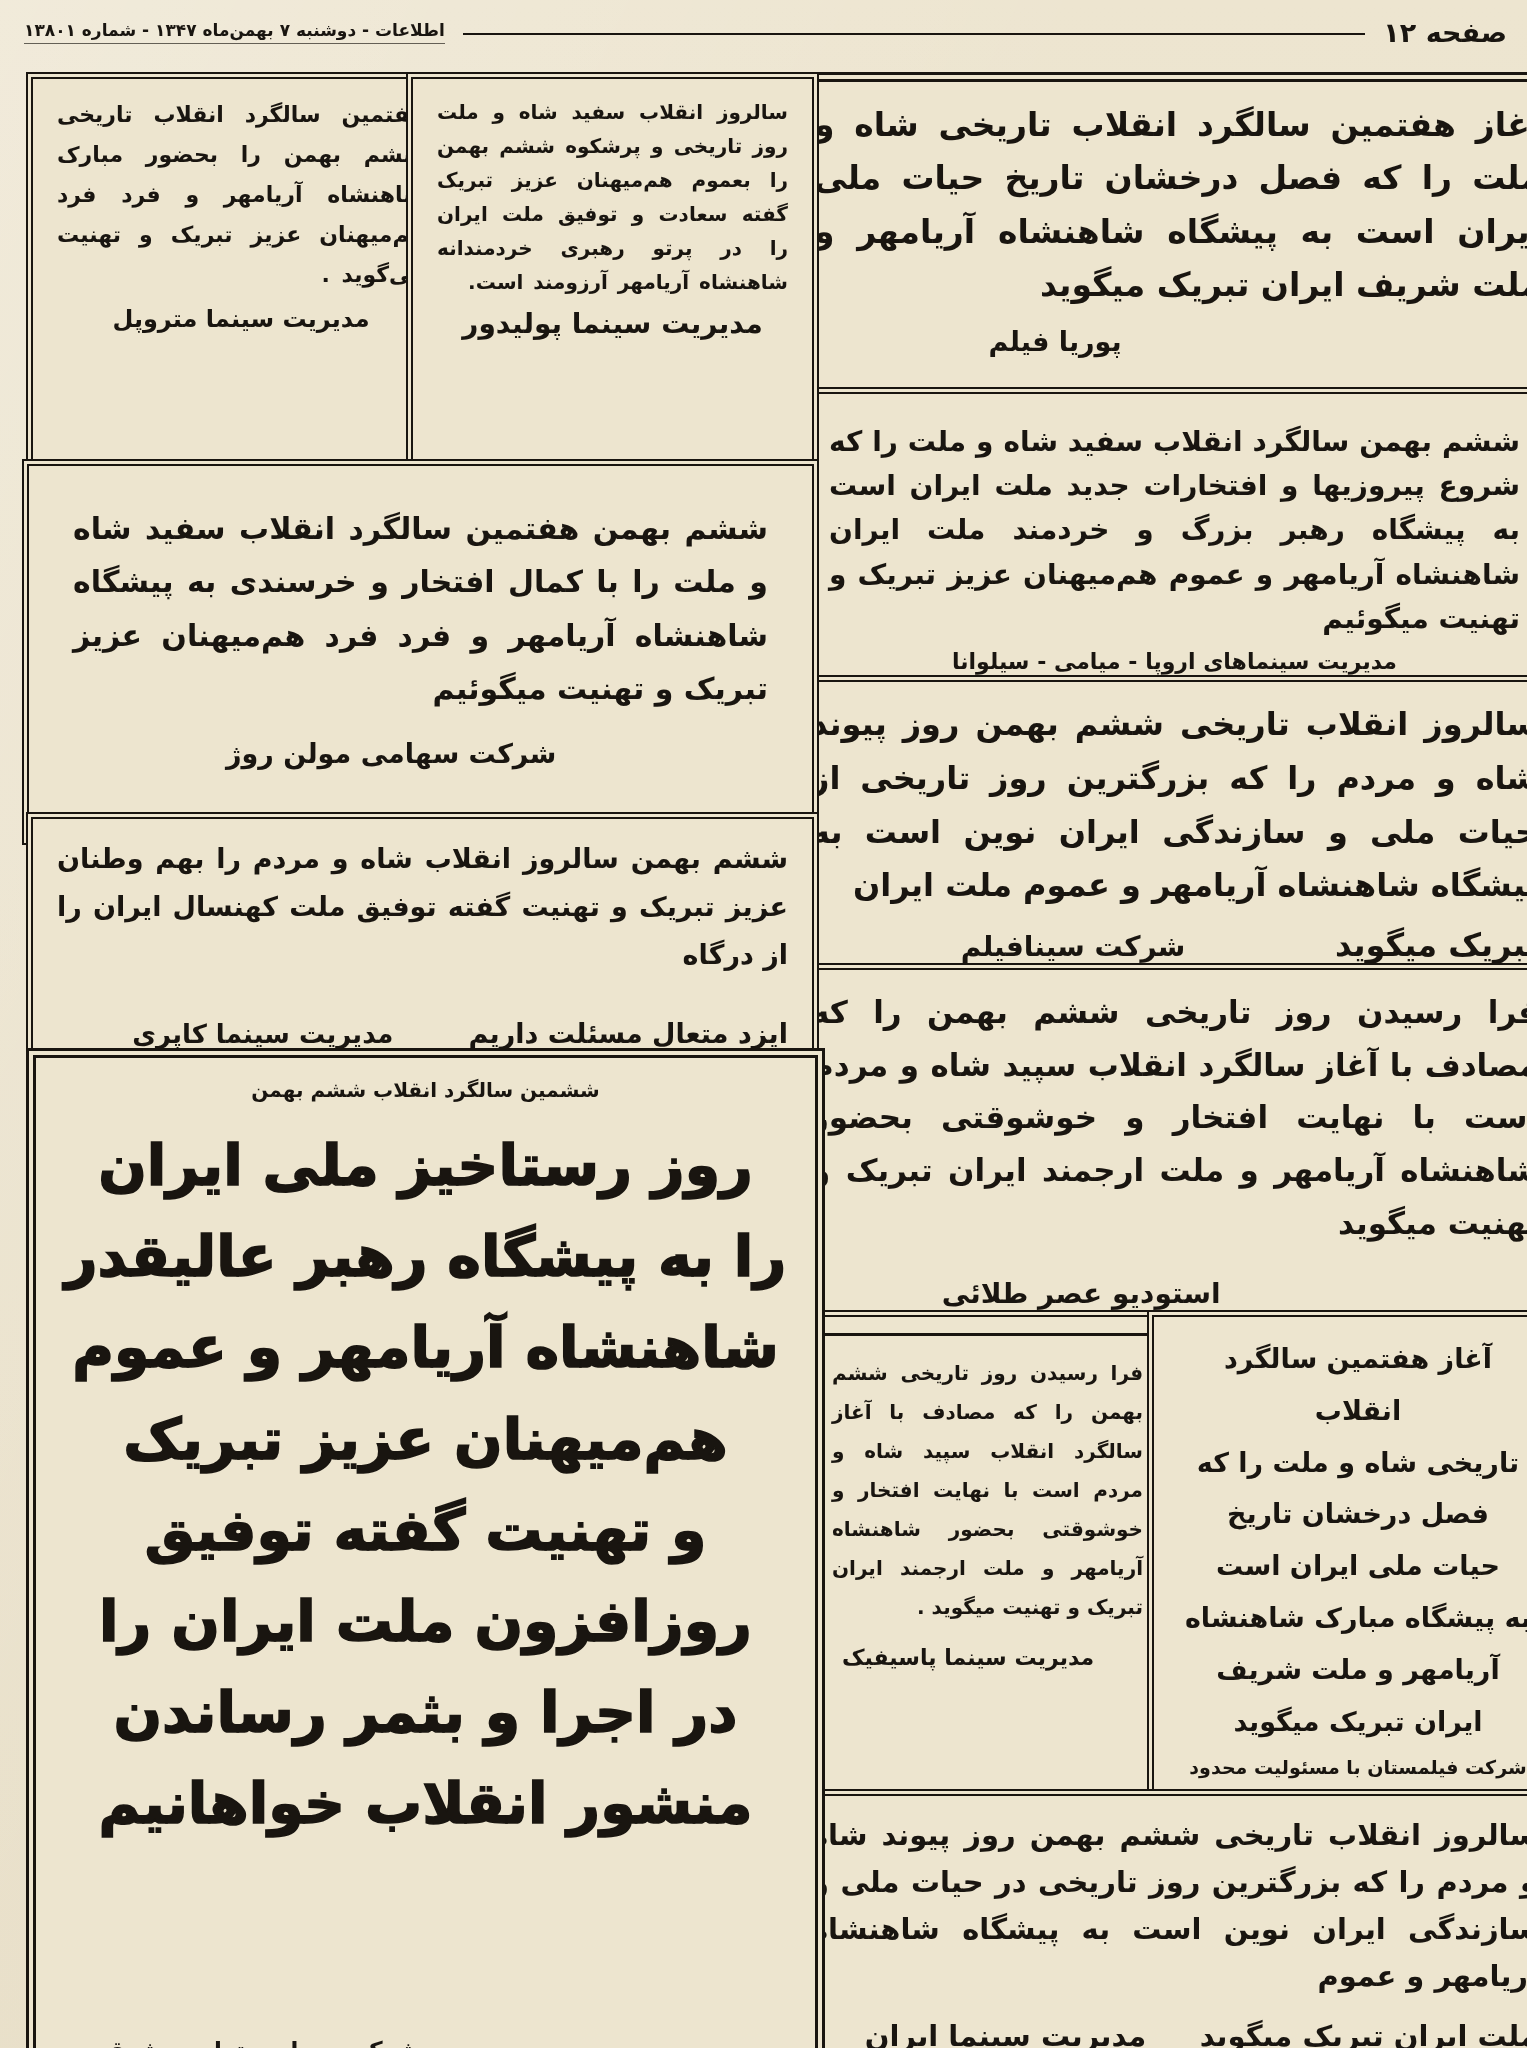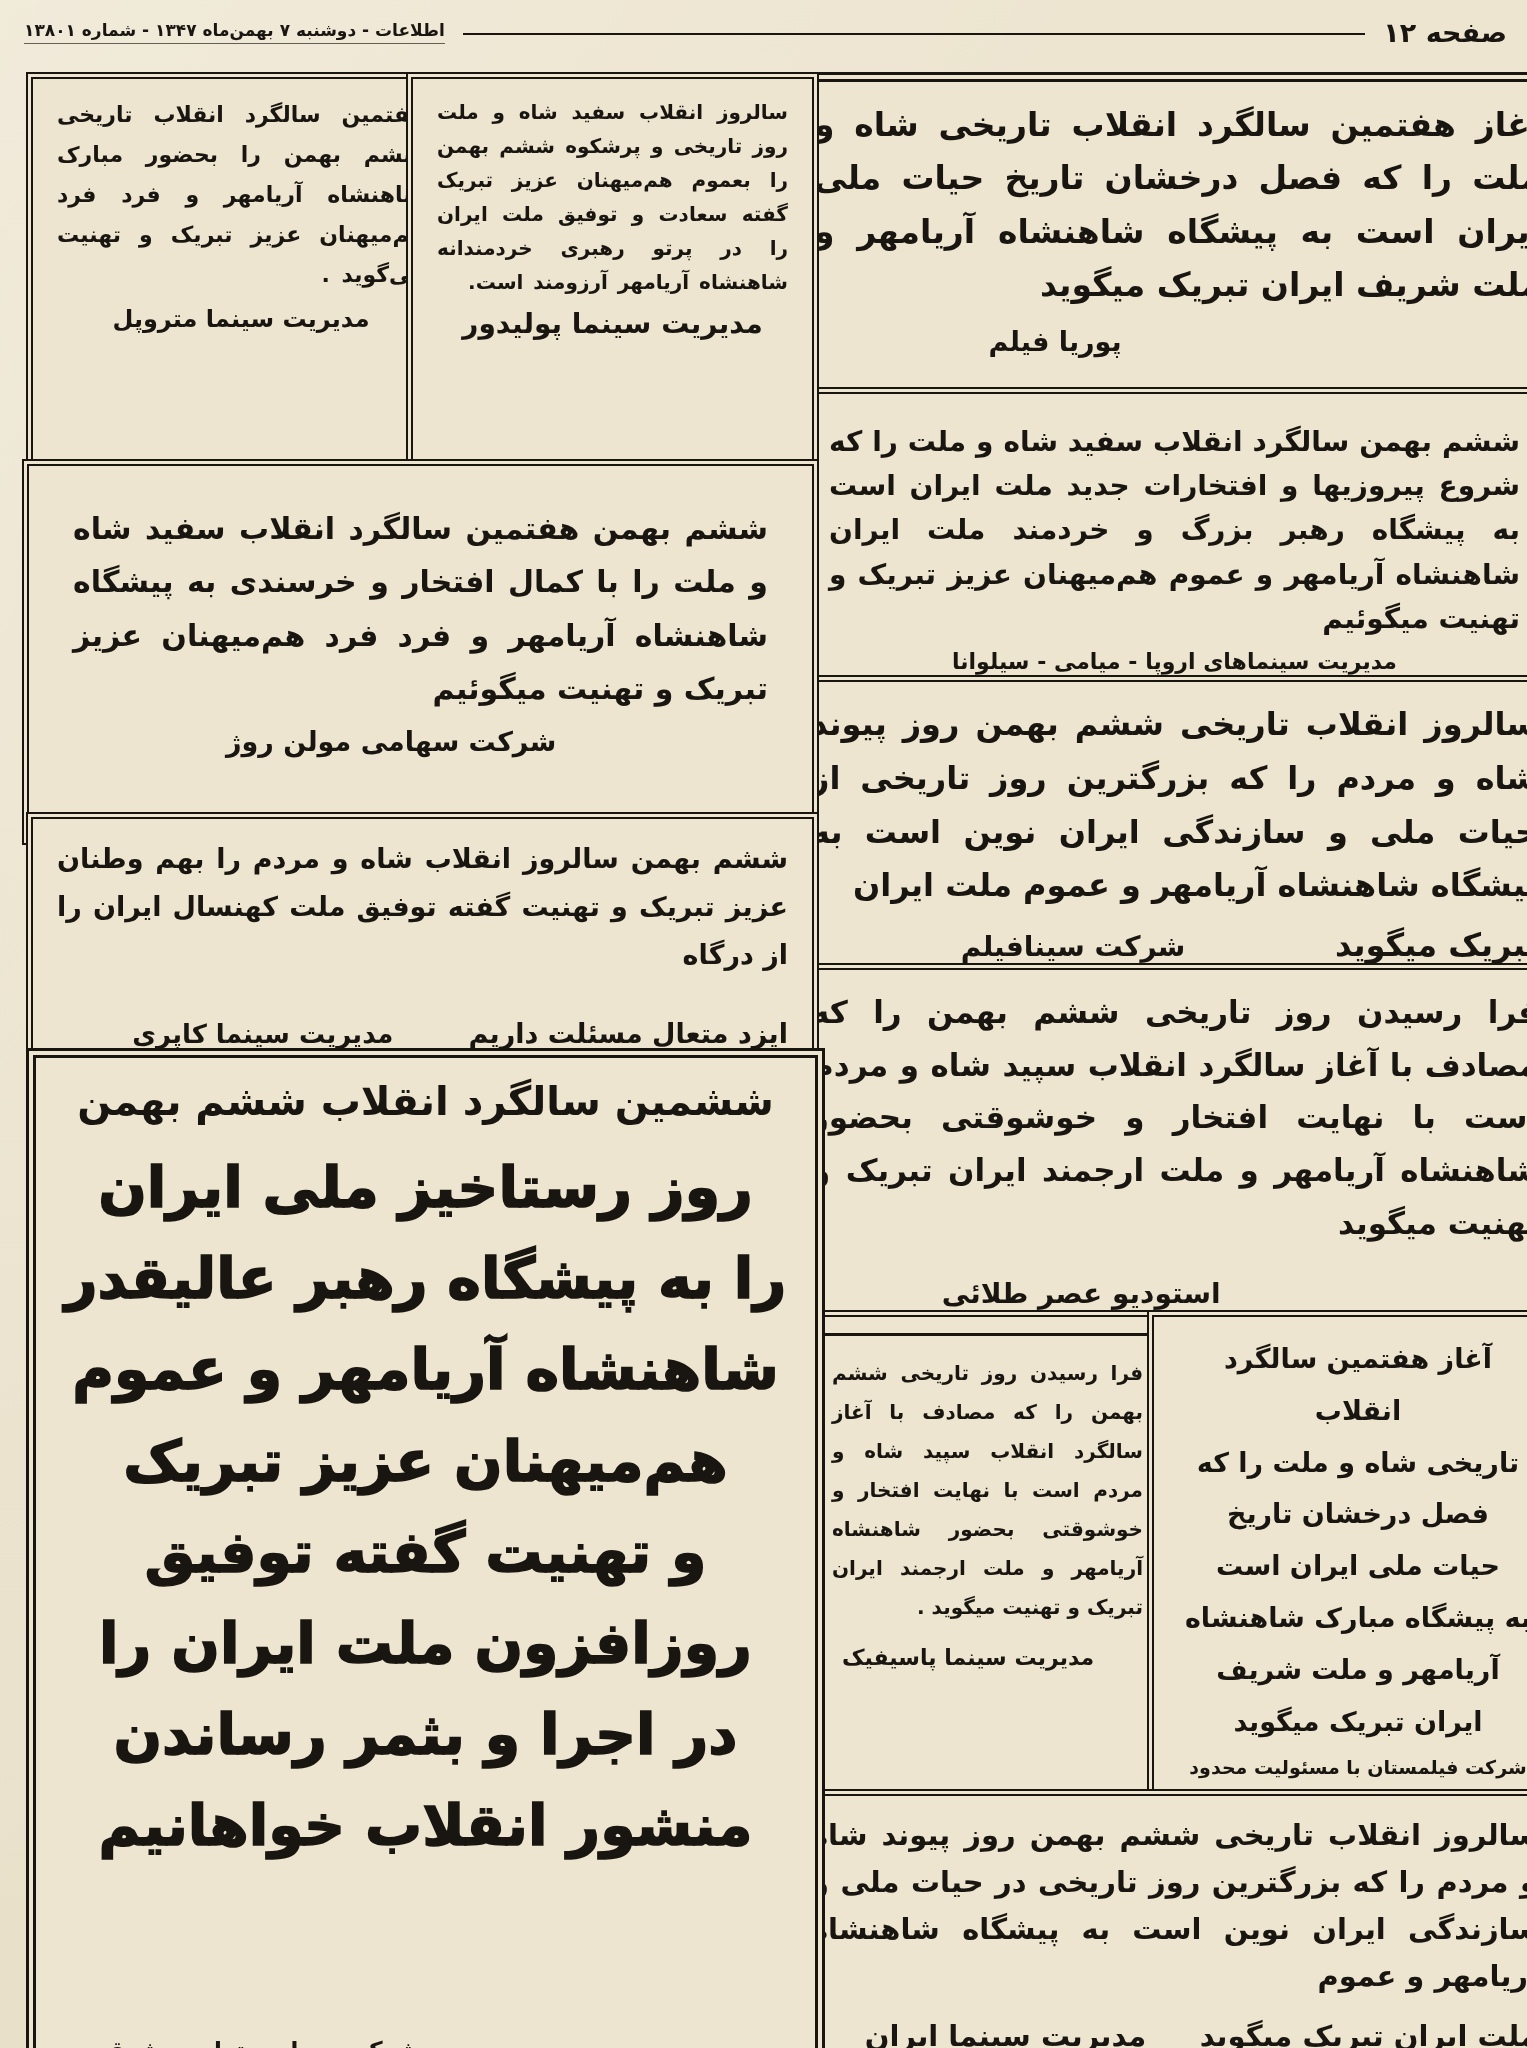--- a/index.html
+++ b/index.html
@@ -84,28 +84,28 @@
   .pos-ciran .sigrow{font-size:29px;line-height:1.62;}
   .pos-ciran .sign{font-size:29px;}
 
   .pos-metropol .body{font-size:22px;line-height:1.82;word-spacing:4px;}
   .pos-metropol .sigrow{font-size:24px;margin-top:10px;}
 
   .pos-polidor .body{font-size:20px;line-height:1.7;word-spacing:3px;}
   .pos-polidor .sigrow{font-size:28px;margin-top:8px;}
 
   .pos-moulin .body{font-size:30px;line-height:1.78;padding-top:6px;}
-  .pos-moulin .sigrow{font-size:27px;margin-top:10px;}
+  .pos-moulin .sigrow{font-size:27px;margin-top:22px;}
   .pos-moulin .sign{margin-left:22%;}
 
   .pos-capri .body{font-size:27px;line-height:1.78;}
   .pos-capri .sigrow{font-size:27px;line-height:1.78;}
   .pos-capri .sign{font-size:26px;}
 
-  .shargh-title{margin:4px 0 18px;text-align:center;font-size:40px;font-weight:bold;}
+  .shargh-title{margin:4px 0 18px;text-align:center;font-size:20px;font-weight:bold;}
   .shargh-big{font-size:57px;line-height:1.6;-webkit-text-stroke:1.6px #191510;letter-spacing:0;}
   .pos-shargh .sigrow{font-size:23px;margin-top:auto;}
   .pos-shargh .sign{margin-left:44px;}
 </style>
 </head>
 <body>
 
 <div class="page">
 
   <header class="pageheader">

